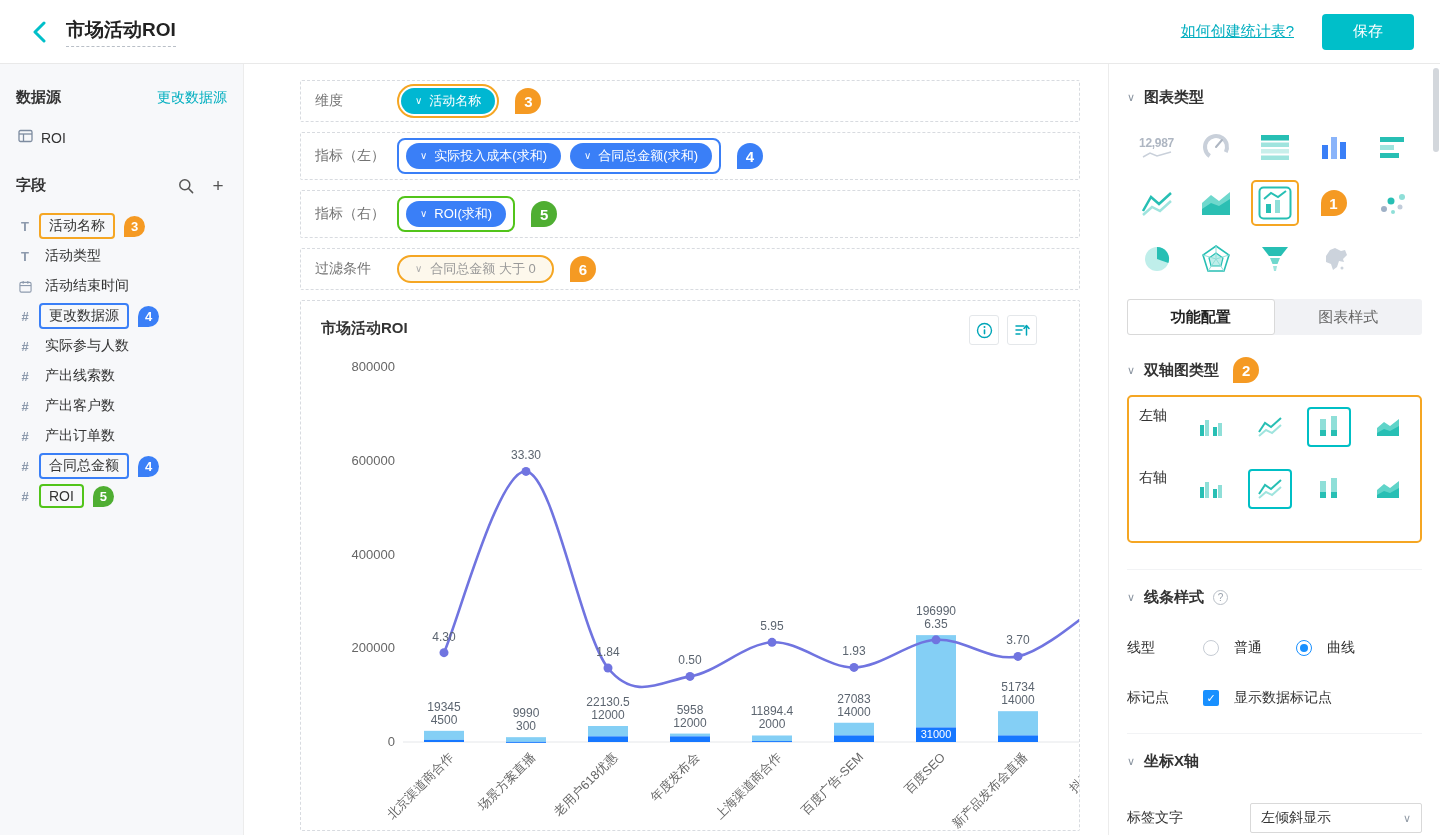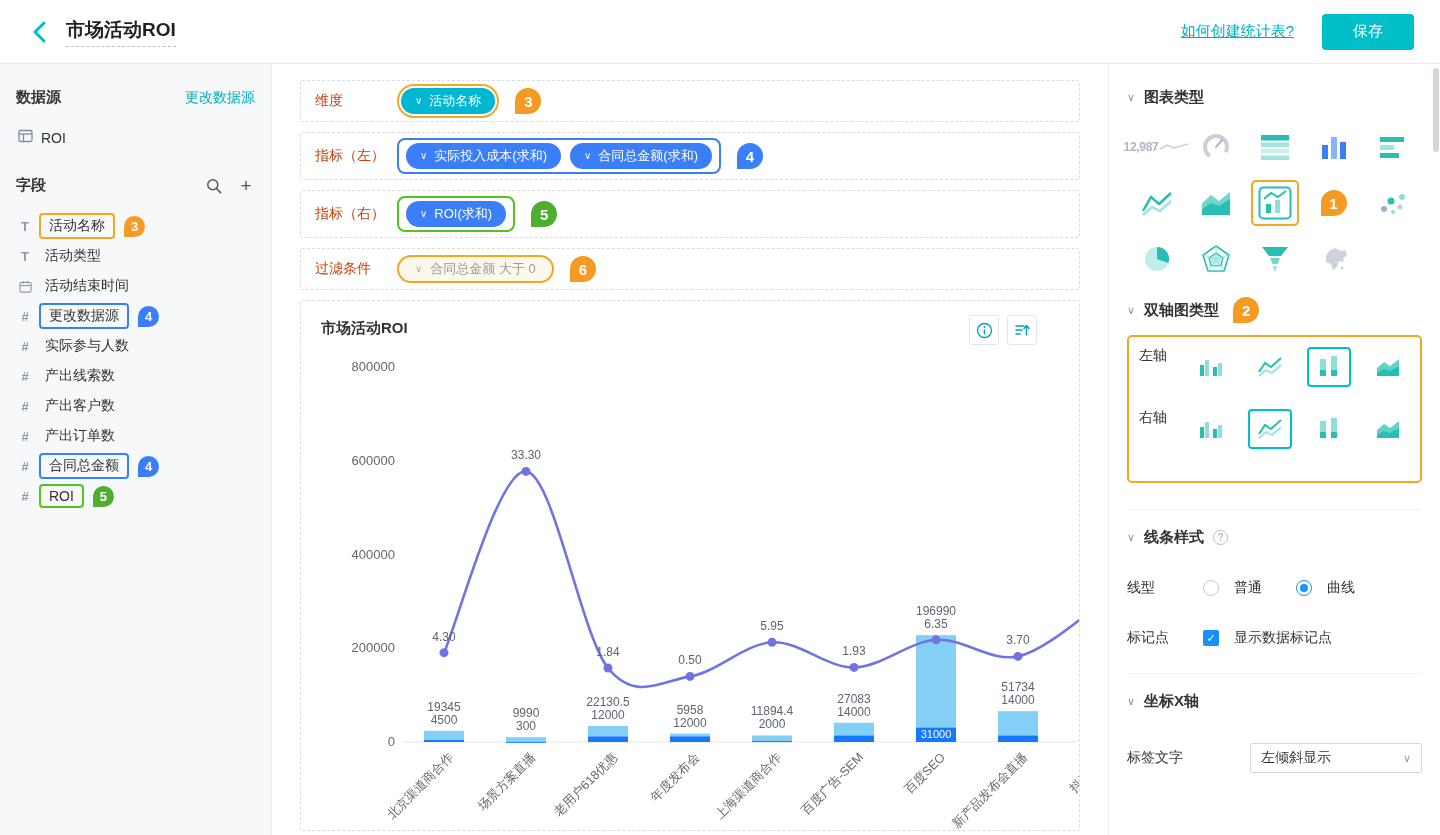--- a/index.html
+++ b/index.html
@@ -7,21 +7,21 @@
 body{font-family:"Liberation Sans","DejaVu Sans",sans-serif;background:#fff;color:#333;position:relative;font-size:14px}
 a{text-decoration:none}
 
 .topbar{position:absolute;top:0;left:0;right:0;height:64px;background:#fff;border-bottom:1px solid #e9e9e9;display:flex;align-items:center;padding:0 26px;z-index:9}
 .back{width:26px;height:26px;margin-right:14px;cursor:pointer;display:flex;align-items:center;justify-content:center}
 .page-title{font-size:19px;font-weight:bold;color:#222;border-bottom:1px dashed #b9bfc7;padding-bottom:3px;cursor:text}
 .topbar-right{margin-left:auto;display:flex;align-items:center;gap:28px}
 .help-link{color:#00aebf;font-size:15px;text-decoration:underline;cursor:pointer}
 .save-btn{width:92px;height:36px;background:#00bfc9;color:#fff;font-size:15px;border:none;border-radius:4px;cursor:pointer}
 
-.left-panel{position:absolute;top:64px;left:0;width:272px;bottom:0;background:#f7f8fa;border-right:1px solid #ececec;padding:24px 16px 0 16px}
+.left-panel{position:absolute;top:64px;left:0;width:244px;bottom:0;background:#f7f8fa;border-right:1px solid #ececec;padding:24px 16px 0 16px}
 .ds-row{display:flex;align-items:center;justify-content:space-between}
 .sec-title{font-size:15px;color:#333;font-weight:bold}
 .teal-link{color:#00aebf;font-size:14px;cursor:pointer}
 .ds-item{display:flex;align-items:center;gap:8px;margin:22px 0 0 2px;font-size:14px;color:#333;cursor:pointer}
 .fields-head{display:flex;align-items:center;margin-top:30px}
 .fh-icons{margin-left:auto;display:flex;align-items:center;gap:14px}
 .fh-icons .ic{cursor:pointer;display:flex;align-items:center;justify-content:center;width:18px;height:18px;color:#555;font-size:19px;line-height:1}
 .field-list{margin-top:16px}
 .field-row{display:flex;align-items:center;height:30px;cursor:pointer}
 .ficon{width:18px;display:inline-flex;justify-content:center;align-items:center;color:#8d9aad;font-size:13px;font-weight:bold;flex:none}
@@ -34,21 +34,21 @@
 .badge{display:inline-flex;align-items:center;justify-content:center;color:#fff;font-weight:bold;border-radius:50% 50% 50% 0;flex:none}
 .b-sm{min-width:21px;height:21px;font-size:13px;margin-left:9px}
 .b-lg{min-width:26px;height:26px;font-size:15px}
 .badge-orange{background:#f59a23}
 .badge-blue{background:#3a7ff7}
 .badge-green{background:#4fae32}
 
 .center{position:absolute;top:64px;left:285px;right:332px;bottom:0;background:#fff;padding:16px 28px 0 15px;overflow:hidden}
 .cfg-row{display:flex;align-items:center;border:1px dashed #d8dbe0;background:#fff;border-radius:2px;padding:0 14px;margin-bottom:10px}
 .row-h42{height:42px}.row-h48{height:48px}
-.cfg-label{min-width:82px;font-size:14px;color:#c2410c;white-space:nowrap}
+.cfg-label{min-width:82px;font-size:14px;color:#737373;white-space:nowrap}
 .pill{display:inline-flex;align-items:center;gap:7px;height:26px;padding:0 14px;border-radius:14px;color:#fff;font-size:13px;cursor:pointer;white-space:nowrap}
 .pill-teal{background:#00b7d2}
 .pill-blue{background:#3a7ff7}
 .chev{font-size:10px;line-height:1;opacity:.95}
 .wrap-orange{border:2px solid #f5a623;border-radius:18px;padding:2px;display:inline-flex}
 .wrap-blue{border:2px solid #3a7ff7;border-radius:8px;padding:3px 7px;display:inline-flex;gap:9px}
 .wrap-green{border:2px solid #52c41a;border-radius:8px;padding:3px 7px;display:inline-flex}
 .pill-filter{height:28px;border:2px solid #f5a623;border-radius:16px;background:#fdf8ec;color:#999;display:inline-flex;align-items:center;gap:8px;padding:0 16px;font-size:13px;cursor:pointer}
 .pill-filter .chev{color:#aaa}
 .cfg-badge-gap{margin-left:16px}
@@ -59,21 +59,21 @@
 .pa-btn{width:30px;height:30px;border:1px solid #e4e7ea;border-radius:3px;background:#fff;display:flex;align-items:center;justify-content:center;cursor:pointer}
 .chart-svg{position:absolute;left:2px;top:56px}
 .chart-svg text{font-family:"Liberation Sans","DejaVu Sans",sans-serif}
 
 .right-panel{position:absolute;top:64px;right:0;width:332px;bottom:0;background:#fff;border-left:1px solid #ececec;padding:24px 18px 0 18px;overflow:hidden}
 .sec-head{display:flex;align-items:center;gap:9px;font-size:15px;color:#333;font-weight:bold;cursor:pointer}
 .sec-chev{color:#8a94a0;font-size:11px;font-weight:normal}
 .type-grid{display:grid;grid-template-columns:repeat(5,1fr);grid-auto-rows:56px;align-items:center;justify-items:center;margin:12px 0 10px}
 .type-cell{width:42px;height:42px;display:flex;align-items:center;justify-content:center;cursor:pointer}
 .type-cell.selected{border:2px solid #f5a623;border-radius:5px;width:48px;height:46px}
-.kpi-icon{display:flex;flex-direction:row;align-items:center;gap:1px}
+.kpi-icon{display:flex;flex-direction:column;align-items:center;gap:1px}
 .kpi-num{font-size:12px;font-weight:bold;color:#aeb6c2;letter-spacing:-.3px}
 .tabs{display:flex;height:36px;margin:12px 0 22px;background:#f1f2f5;border-radius:3px}
 .tab{flex:1;display:flex;align-items:center;justify-content:center;font-size:15px;color:#666;cursor:pointer;border:1px solid transparent}
 .tab.active{background:#fff;border:1px solid #d9d9d9;color:#222;font-weight:bold;border-radius:3px}
 .dual-head{display:flex;align-items:center;margin-top:4px}
 .dual-box{border:2px solid #f5a623;border-radius:5px;padding:10px 10px;margin-top:12px}
 .axis-row{display:flex;align-items:flex-start;gap:16px;height:62px}
 .axis-label{width:34px;font-size:14px;color:#333;flex:none}
 .mini-cell{width:44px;height:40px;display:flex;align-items:center;justify-content:center;cursor:pointer}
 .mini-cell.selected{border:2px solid #00bfc5;border-radius:4px;background:#fff}
@@ -424,20 +424,24 @@
     </span>
     <span class="type-cell">
       <svg width="32" height="30" viewBox="0 0 32 30">
           <path d="M8 12 L12 6 L17 4 L23 7 L27 6 L29 11 L25 15 L26 18 L21 17 L19 23 L15 26 L13 20 L8 18 Z" fill="#ccd3dc"></path>
           <circle cx="24" cy="24" r="1.5" fill="#ccd3dc"></circle>
         </svg>
     </span>
     <span class="type-cell"></span>
   </div>
 
+  <div class="tabs">
+    <span class="tab active">功能配置</span>
+    <span class="tab">图表样式</span>
+  </div>
 
   <div class="dual-head">
     <div class="sec-head">
       <span class="sec-chev">∨</span>
       <span>双轴图类型</span>
     </div>
     <span class="badge badge-orange b-lg" style="margin-left:14px">2</span>
   </div>
 
   <div class="dual-box">

